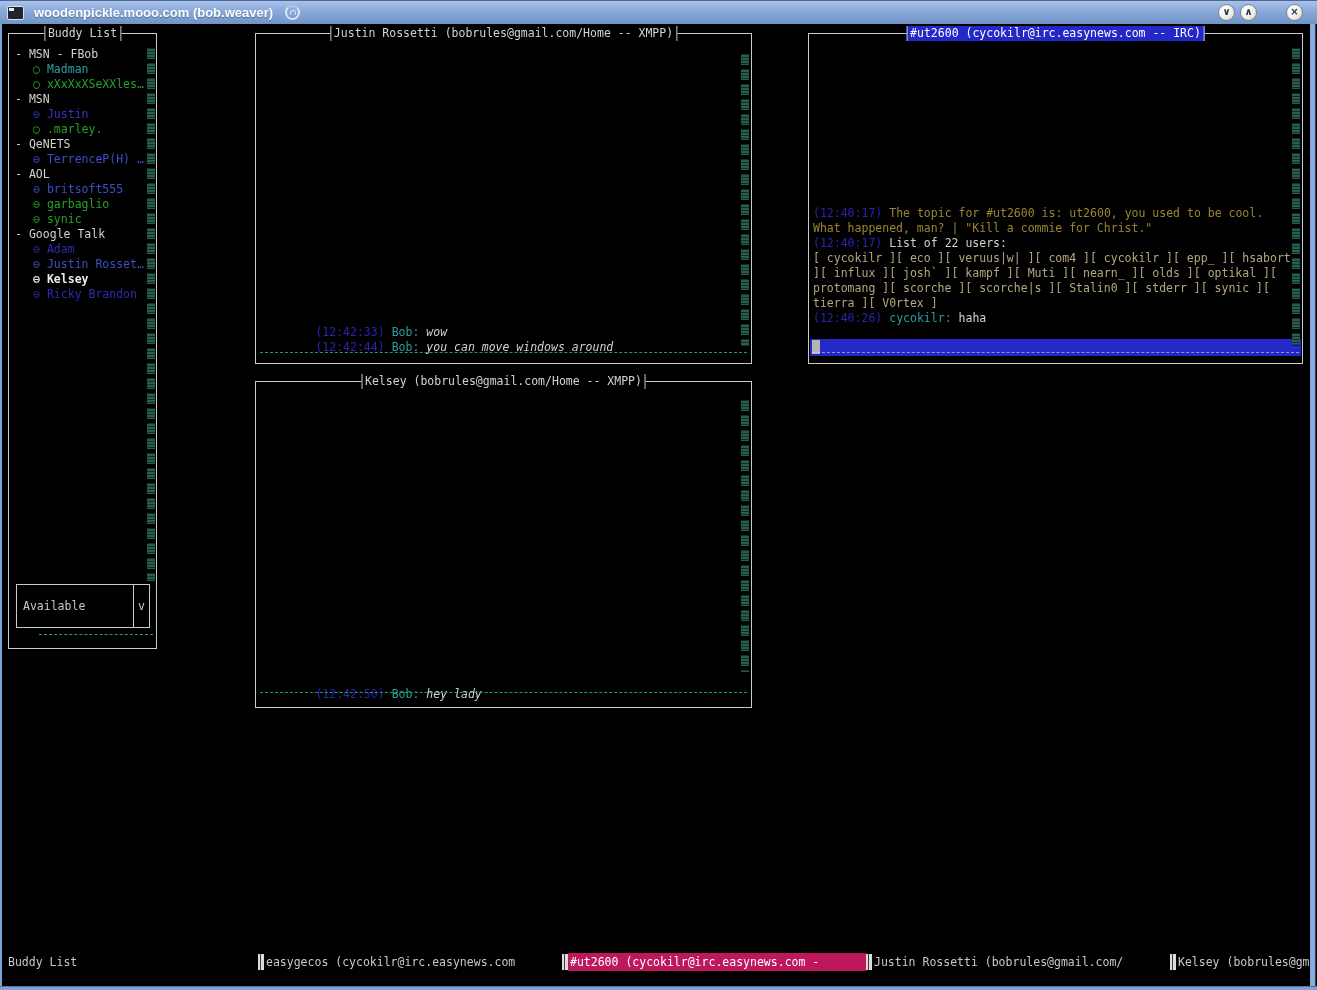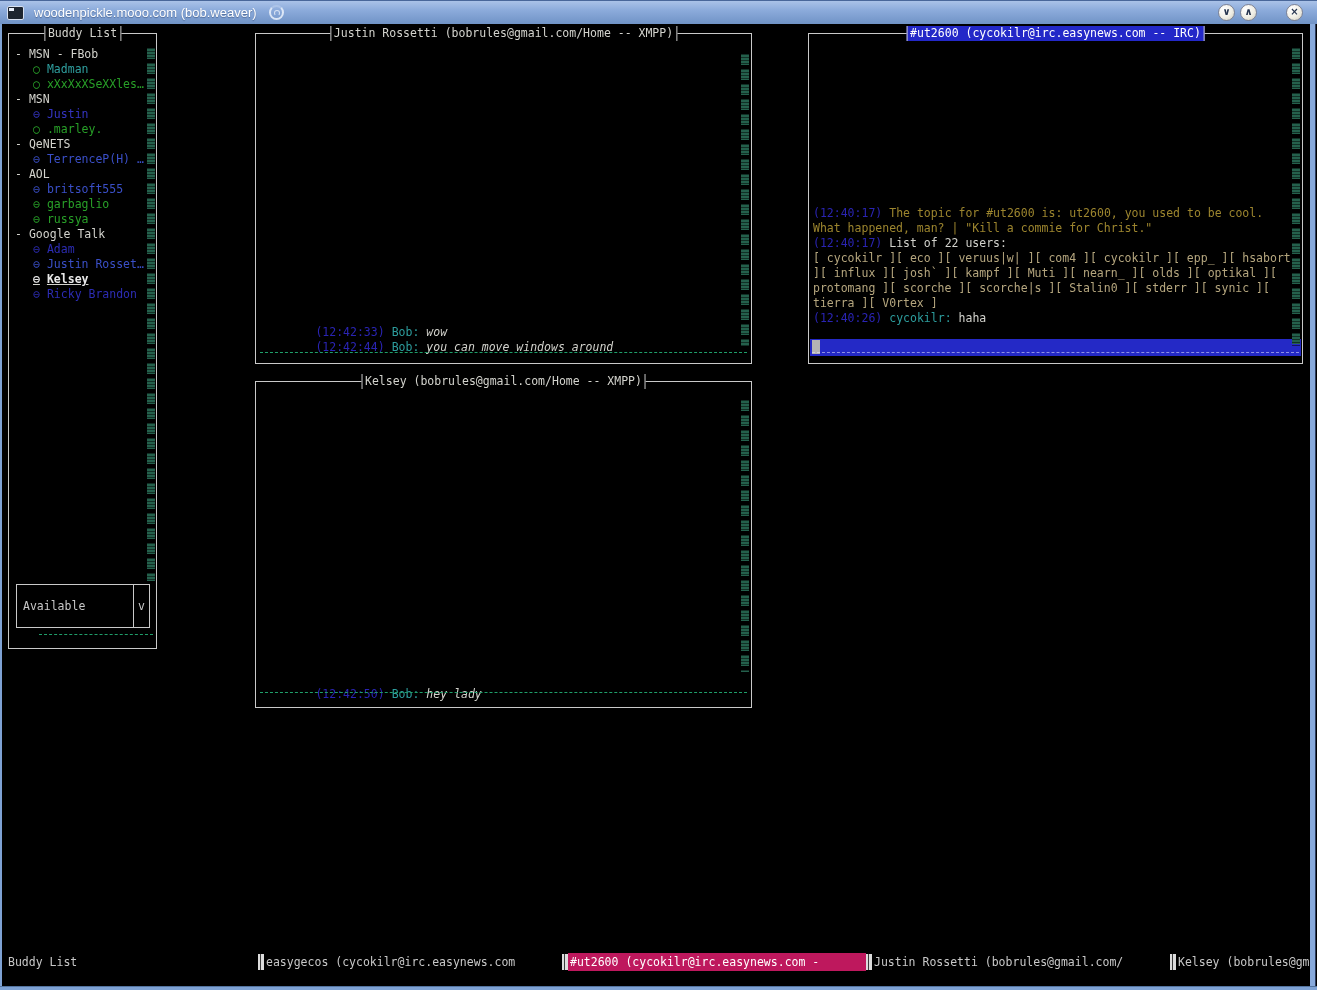--- a/index.html
+++ b/index.html
@@ -6,21 +6,21 @@
   body{width:1317px;height:990px;overflow:hidden;font-family:"DejaVu Sans Mono",monospace;}
   .frame{position:relative;width:1317px;height:990px;background:#000;}
 
   
   .titlebar{position:absolute;top:0;left:0;right:0;height:24px;
     background:linear-gradient(180deg,#aac2e8 0%,#8cabdb 40%,#7093c6 100%);
     border-top:1px solid #49679a;box-sizing:border-box;display:flex;align-items:center;}
   .term-icon{width:15px;height:12px;margin-left:7px;background:#1d2530;
     border:1px solid #d7e0ef;border-radius:2px;position:relative;}
   .term-icon::after{content:"";position:absolute;left:1px;top:1px;width:5px;height:3px;background:#e8eef8;}
-  .wm-title{margin-left:10px;font-family:"Liberation Sans",sans-serif;font-weight:normal;
+  .wm-title{margin-left:10px;font-family:"Liberation Sans",sans-serif;font-weight:bold;
     font-size:13px;color:#ffffff;text-shadow:0 1px 1px rgba(20,40,80,.45);white-space:nowrap;}
   .spiral{width:15px;height:15px;margin-left:12px;border-radius:50%;
     border:2px solid rgba(235,242,252,.85);border-top-color:rgba(235,242,252,.25);
     box-sizing:border-box;position:relative;}
   .spiral::after{content:"";position:absolute;left:3px;top:3px;width:4px;height:4px;border-radius:50%;
     border:1.5px solid rgba(235,242,252,.8);border-bottom-color:transparent;}
   .wm-btn{position:absolute;top:3px;width:17px;height:17px;border-radius:50%;
     background:radial-gradient(circle at 32% 28%,#ffffff 0%,#f1efe6 55%,#cfccbe 100%);
     border:1px solid #7d8294;box-sizing:border-box;text-align:center;
     font:bold 10px/14px "DejaVu Sans",sans-serif;color:#27354f;cursor:pointer;}
@@ -52,21 +52,21 @@
   .sb{position:absolute;width:8px;
     background-image:
       repeating-linear-gradient(180deg,rgba(0,0,0,.5) 0 1px,rgba(0,0,0,0) 1px 3px),
       repeating-linear-gradient(180deg,#24604c 0 11px,rgba(0,0,0,0) 11px 15px);}
 
   
   .blist-rows{position:absolute;top:13px;left:0;right:10px;overflow:hidden;}
   .brow{height:15px;white-space:pre;overflow:hidden;}
   .brow.group{padding-left:6px;color:#d3d3cd;}
   .brow.buddy{padding-left:24px;}
-  .brow.selected{font-weight:bold;text-decoration:underline;}
+  .brow.selected{font-weight:bold;}
   .status-combo{position:absolute;left:7px;width:134px;height:44px;border:1px solid #c9c9c9;
     box-sizing:border-box;display:flex;align-items:center;color:#c8c8c8;cursor:pointer;}
   .status-combo .val{flex:1;padding-left:6px;}
   .status-combo .arrow{width:15px;border-left:1px solid #c9c9c9;text-align:center;align-self:stretch;
     display:flex;align-items:center;justify-content:center;}
   .blist-entryline{position:absolute;left:30px;width:114px;border-bottom:1px dashed #1f9e6a;}
 
   
   .msg{position:absolute;left:4px;white-space:pre;}
   .entry-line{position:absolute;left:4px;right:4px;border-bottom:1px dashed #1f9e6a;cursor:text;}
@@ -112,21 +112,21 @@
         <div class="brow buddy"><span class="seg" style="color: rgb(40, 160, 40);">○</span><span class="seg" style="color: rgb(47, 159, 159);">Madman</span></div>
         <div class="brow buddy"><span class="seg" style="color: rgb(40, 160, 40);">○</span><span class="seg" style="color: rgb(40, 160, 40);">xXxXxXSeXXles…</span></div>
         <div class="brow group"><span class="seg">-</span><span class="seg">MSN</span></div>
         <div class="brow buddy"><span class="seg" style="color: rgb(52, 52, 194);">⊖</span><span class="seg" style="color: rgb(52, 52, 194);">Justin</span></div>
         <div class="brow buddy"><span class="seg" style="color: rgb(40, 160, 40);">○</span><span class="seg" style="color: rgb(40, 160, 40);">.marley.</span></div>
         <div class="brow group"><span class="seg">-</span><span class="seg">QeNETS</span></div>
         <div class="brow buddy"><span class="seg" style="color: rgb(58, 79, 200);">⊖</span><span class="seg" style="color: rgb(58, 79, 200);">TerrenceP(H) …</span></div>
         <div class="brow group"><span class="seg">-</span><span class="seg">AOL</span></div>
         <div class="brow buddy"><span class="seg" style="color: rgb(58, 79, 200);">⊖</span><span class="seg" style="color: rgb(58, 79, 200);">britsoft555</span></div>
         <div class="brow buddy"><span class="seg" style="color: rgb(40, 160, 40);">⊖</span><span class="seg" style="color: rgb(40, 160, 40);">garbaglio</span></div>
-        <div class="brow buddy"><span class="seg" style="color: rgb(40, 160, 40);">⊖</span><span class="seg" style="color: rgb(40, 160, 40);">russya</span></div>
+        <div class="brow buddy"><span class="seg" style="color: rgb(40, 160, 40);">⊖</span><span class="seg" style="color: rgb(40, 160, 40);">synic</span></div>
         <div class="brow group"><span class="seg">-</span><span class="seg">Google Talk</span></div>
         <div class="brow buddy"><span class="seg" style="color: rgb(44, 44, 180);">⊖</span><span class="seg" style="color: rgb(44, 44, 180);">Adam</span></div>
         <div class="brow buddy"><span class="seg" style="color: rgb(58, 79, 200);">⊖</span><span class="seg" style="color: rgb(58, 79, 200);">Justin Rosset…</span></div>
         <div class="brow buddy selected"><span class="seg" style="color: rgb(233, 233, 233);">⊖</span><span class="seg" style="color: rgb(233, 233, 233);">Kelsey</span></div>
         <div class="brow buddy"><span class="seg" style="color: rgb(44, 44, 180);">⊖</span><span class="seg" style="color: rgb(44, 44, 180);">Ricky Brandon</span></div>
       </div>
       <div class="sb" style="top:14px;height:533px;right:1px;"></div>
       <div class="status-combo" style="top:550px;">
         <span class="val">Available</span>
         <span class="arrow">v</span>

